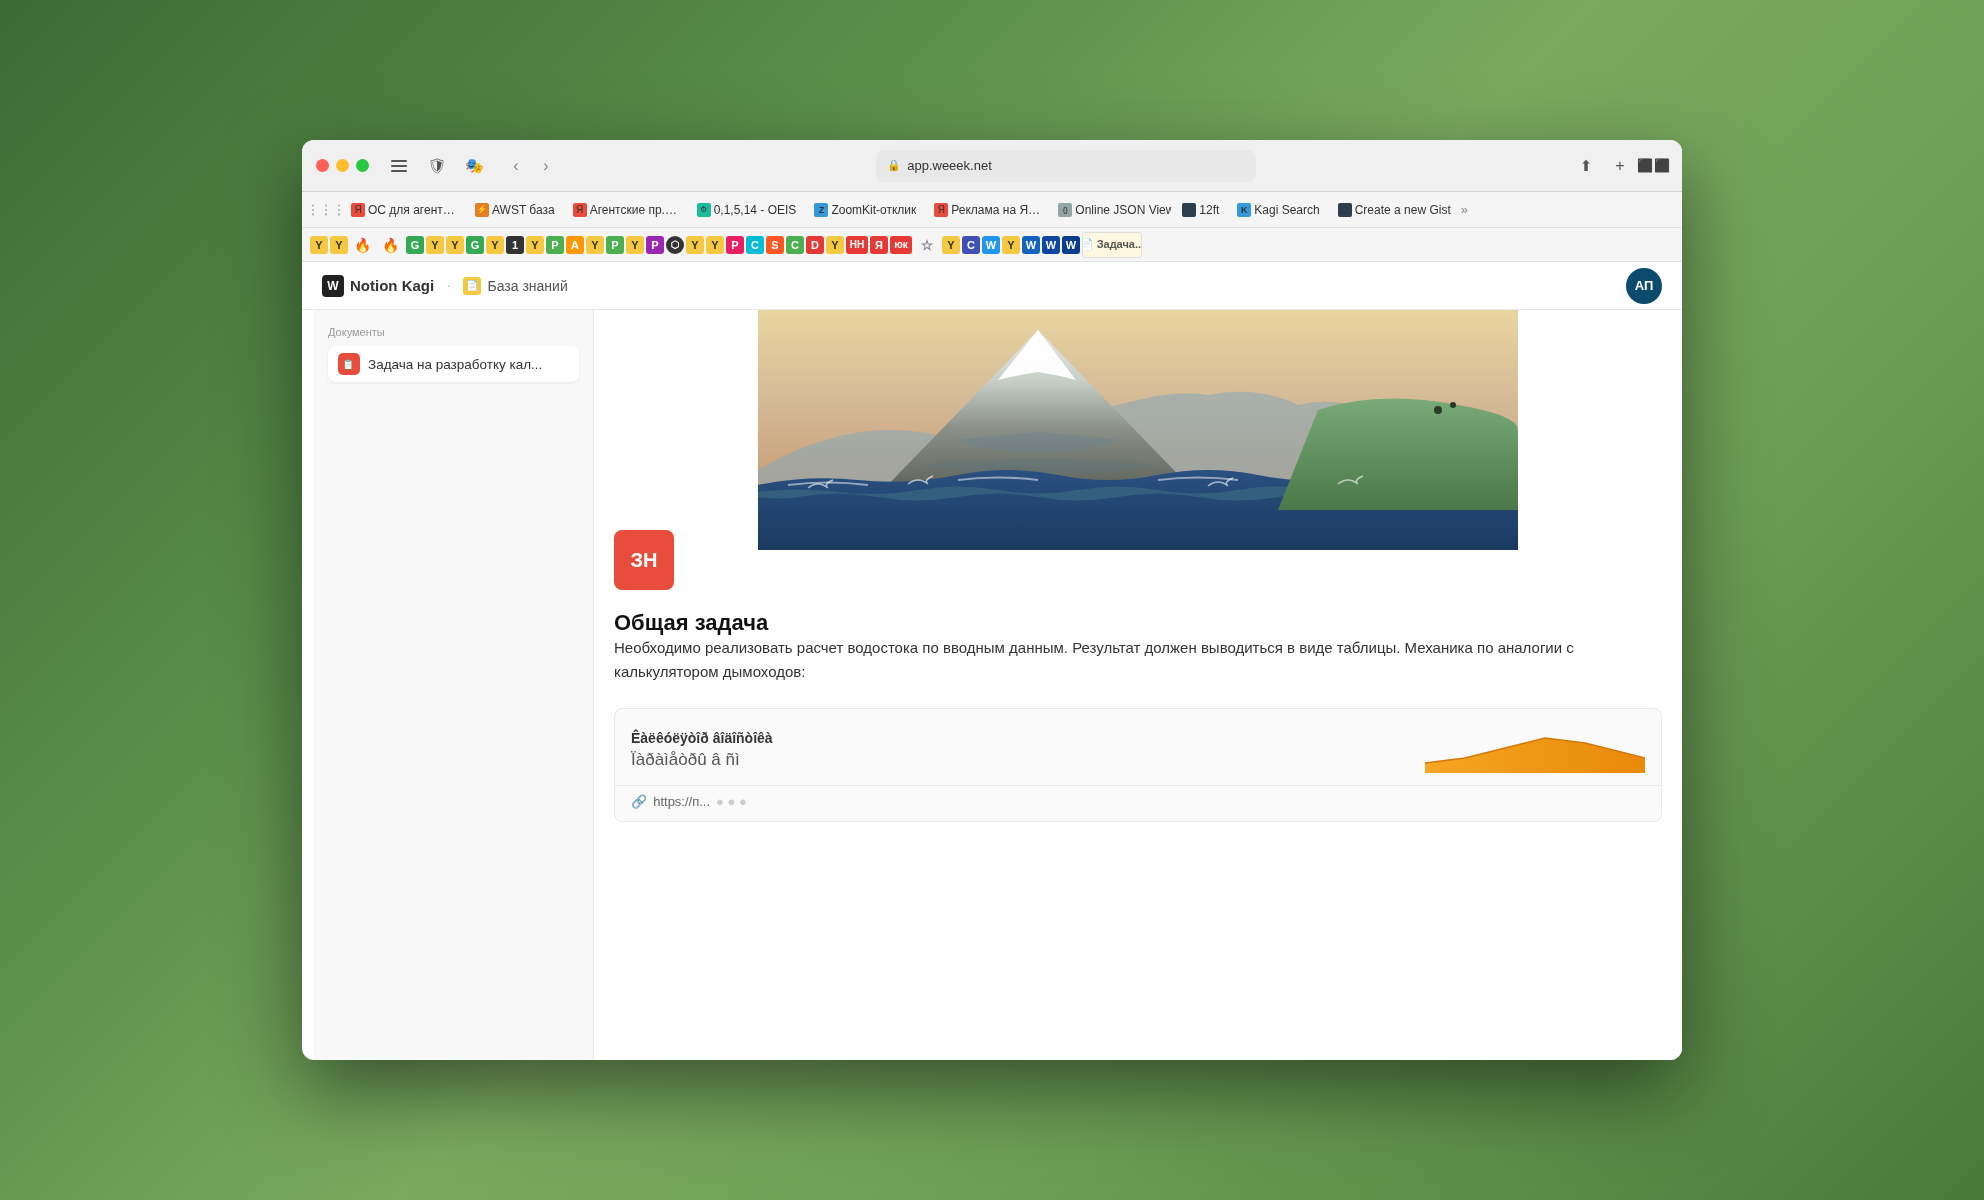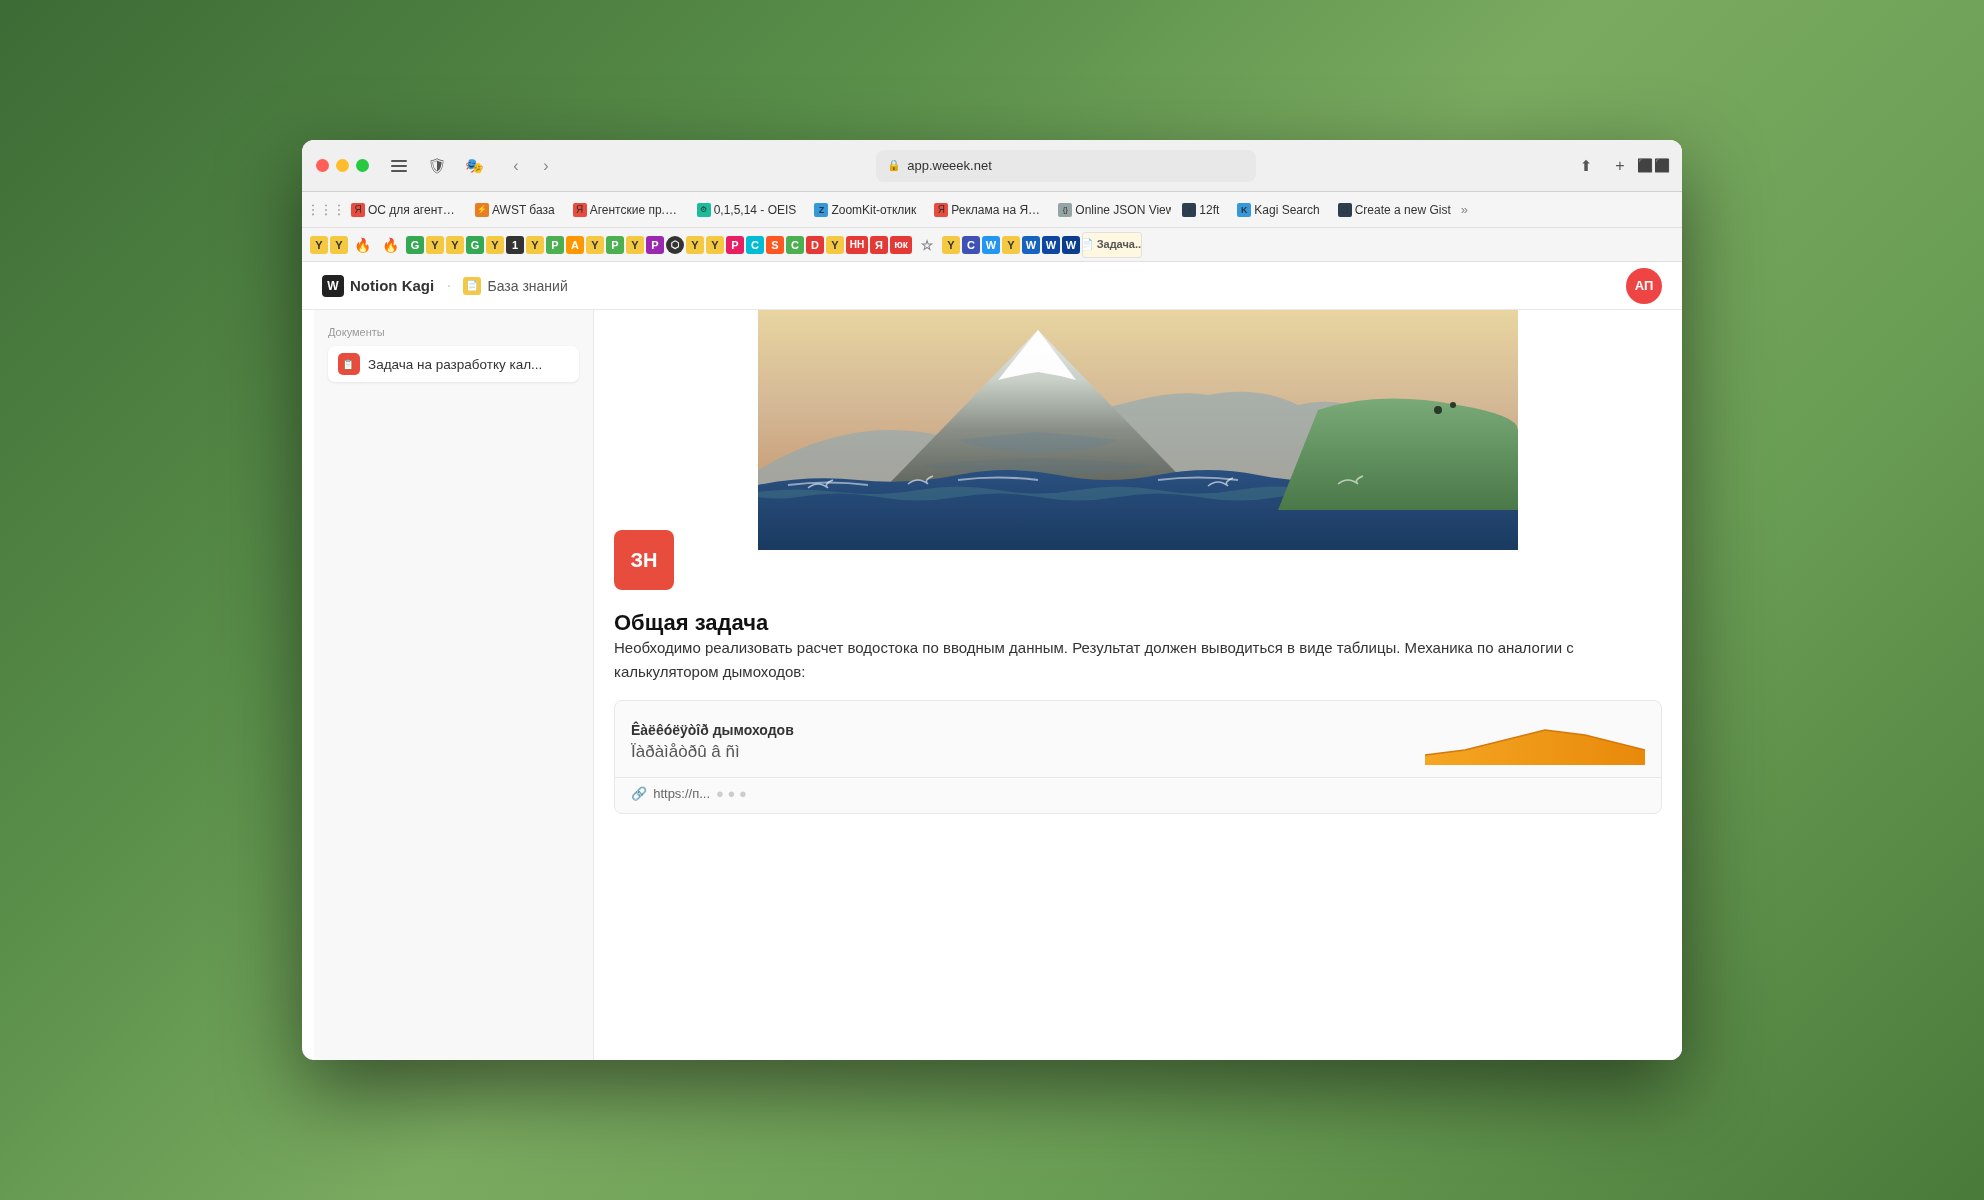--- a/index.html
+++ b/index.html
@@ -226,21 +226,21 @@
       justify-content: center;
       font-size: 10px;
     }
     .navbar-right {
       margin-left: auto;
     }
     .user-avatar {
       width: 36px;
       height: 36px;
       border-radius: 50%;
-      background: #ef4444;
+      background: #0c4a6e;
       display: flex;
       align-items: center;
       justify-content: center;
       color: white;
       font-size: 13px;
       font-weight: 700;
     }
 
     
     .main-area {
@@ -329,21 +329,21 @@
       font-weight: 700;
       color: #111;
       margin-bottom: 0;
       padding: 0 20px;
     }
 
     .section-text {
       font-size: 15px;
       color: #333;
       line-height: 1.6;
-      margin-bottom: 16px;
+      margin-bottom: 24px;
       padding: 0 20px;
     }
 
     
     .embed-card {
       margin: 0 20px;
       border: 1px solid #e8e8e8;
       border-radius: 8px;
       overflow: hidden;
       background: #fafafa;
@@ -599,21 +599,21 @@
       <div class="page-icon-badge">ЗН</div>
 
 
       <h2 class="section-heading">Общая задача</h2>
 
       <p class="section-text">Необходимо реализовать расчет водостока по вводным данным. Результат должен выводиться в виде таблицы. Механика по аналогии с калькулятором дымоходов:</p>
 
       <div class="embed-card">
         <div class="embed-card-header">
           <div>
-            <div class="embed-card-title-main">Êàëêóëÿòîð дымоходов</div>
+            <div class="embed-card-title-main">Êàëêóëÿòîð âîäîñòîêà</div>
             <div class="embed-card-title" style="margin-top:4px;">Ïàðàìåòðû â ñì</div>
           </div>
           <div>
             
             <svg width="220" height="50" viewBox="0 0 220 50">
               <defs>
                 <linearGradient id="orangeGrad" x1="0%" y1="0%" x2="100%" y2="0%">
                   <stop offset="0%" style="stop-color:#f5a623;stop-opacity:1"></stop>
                   <stop offset="100%" style="stop-color:#e8890a;stop-opacity:1"></stop>
                 </linearGradient>

